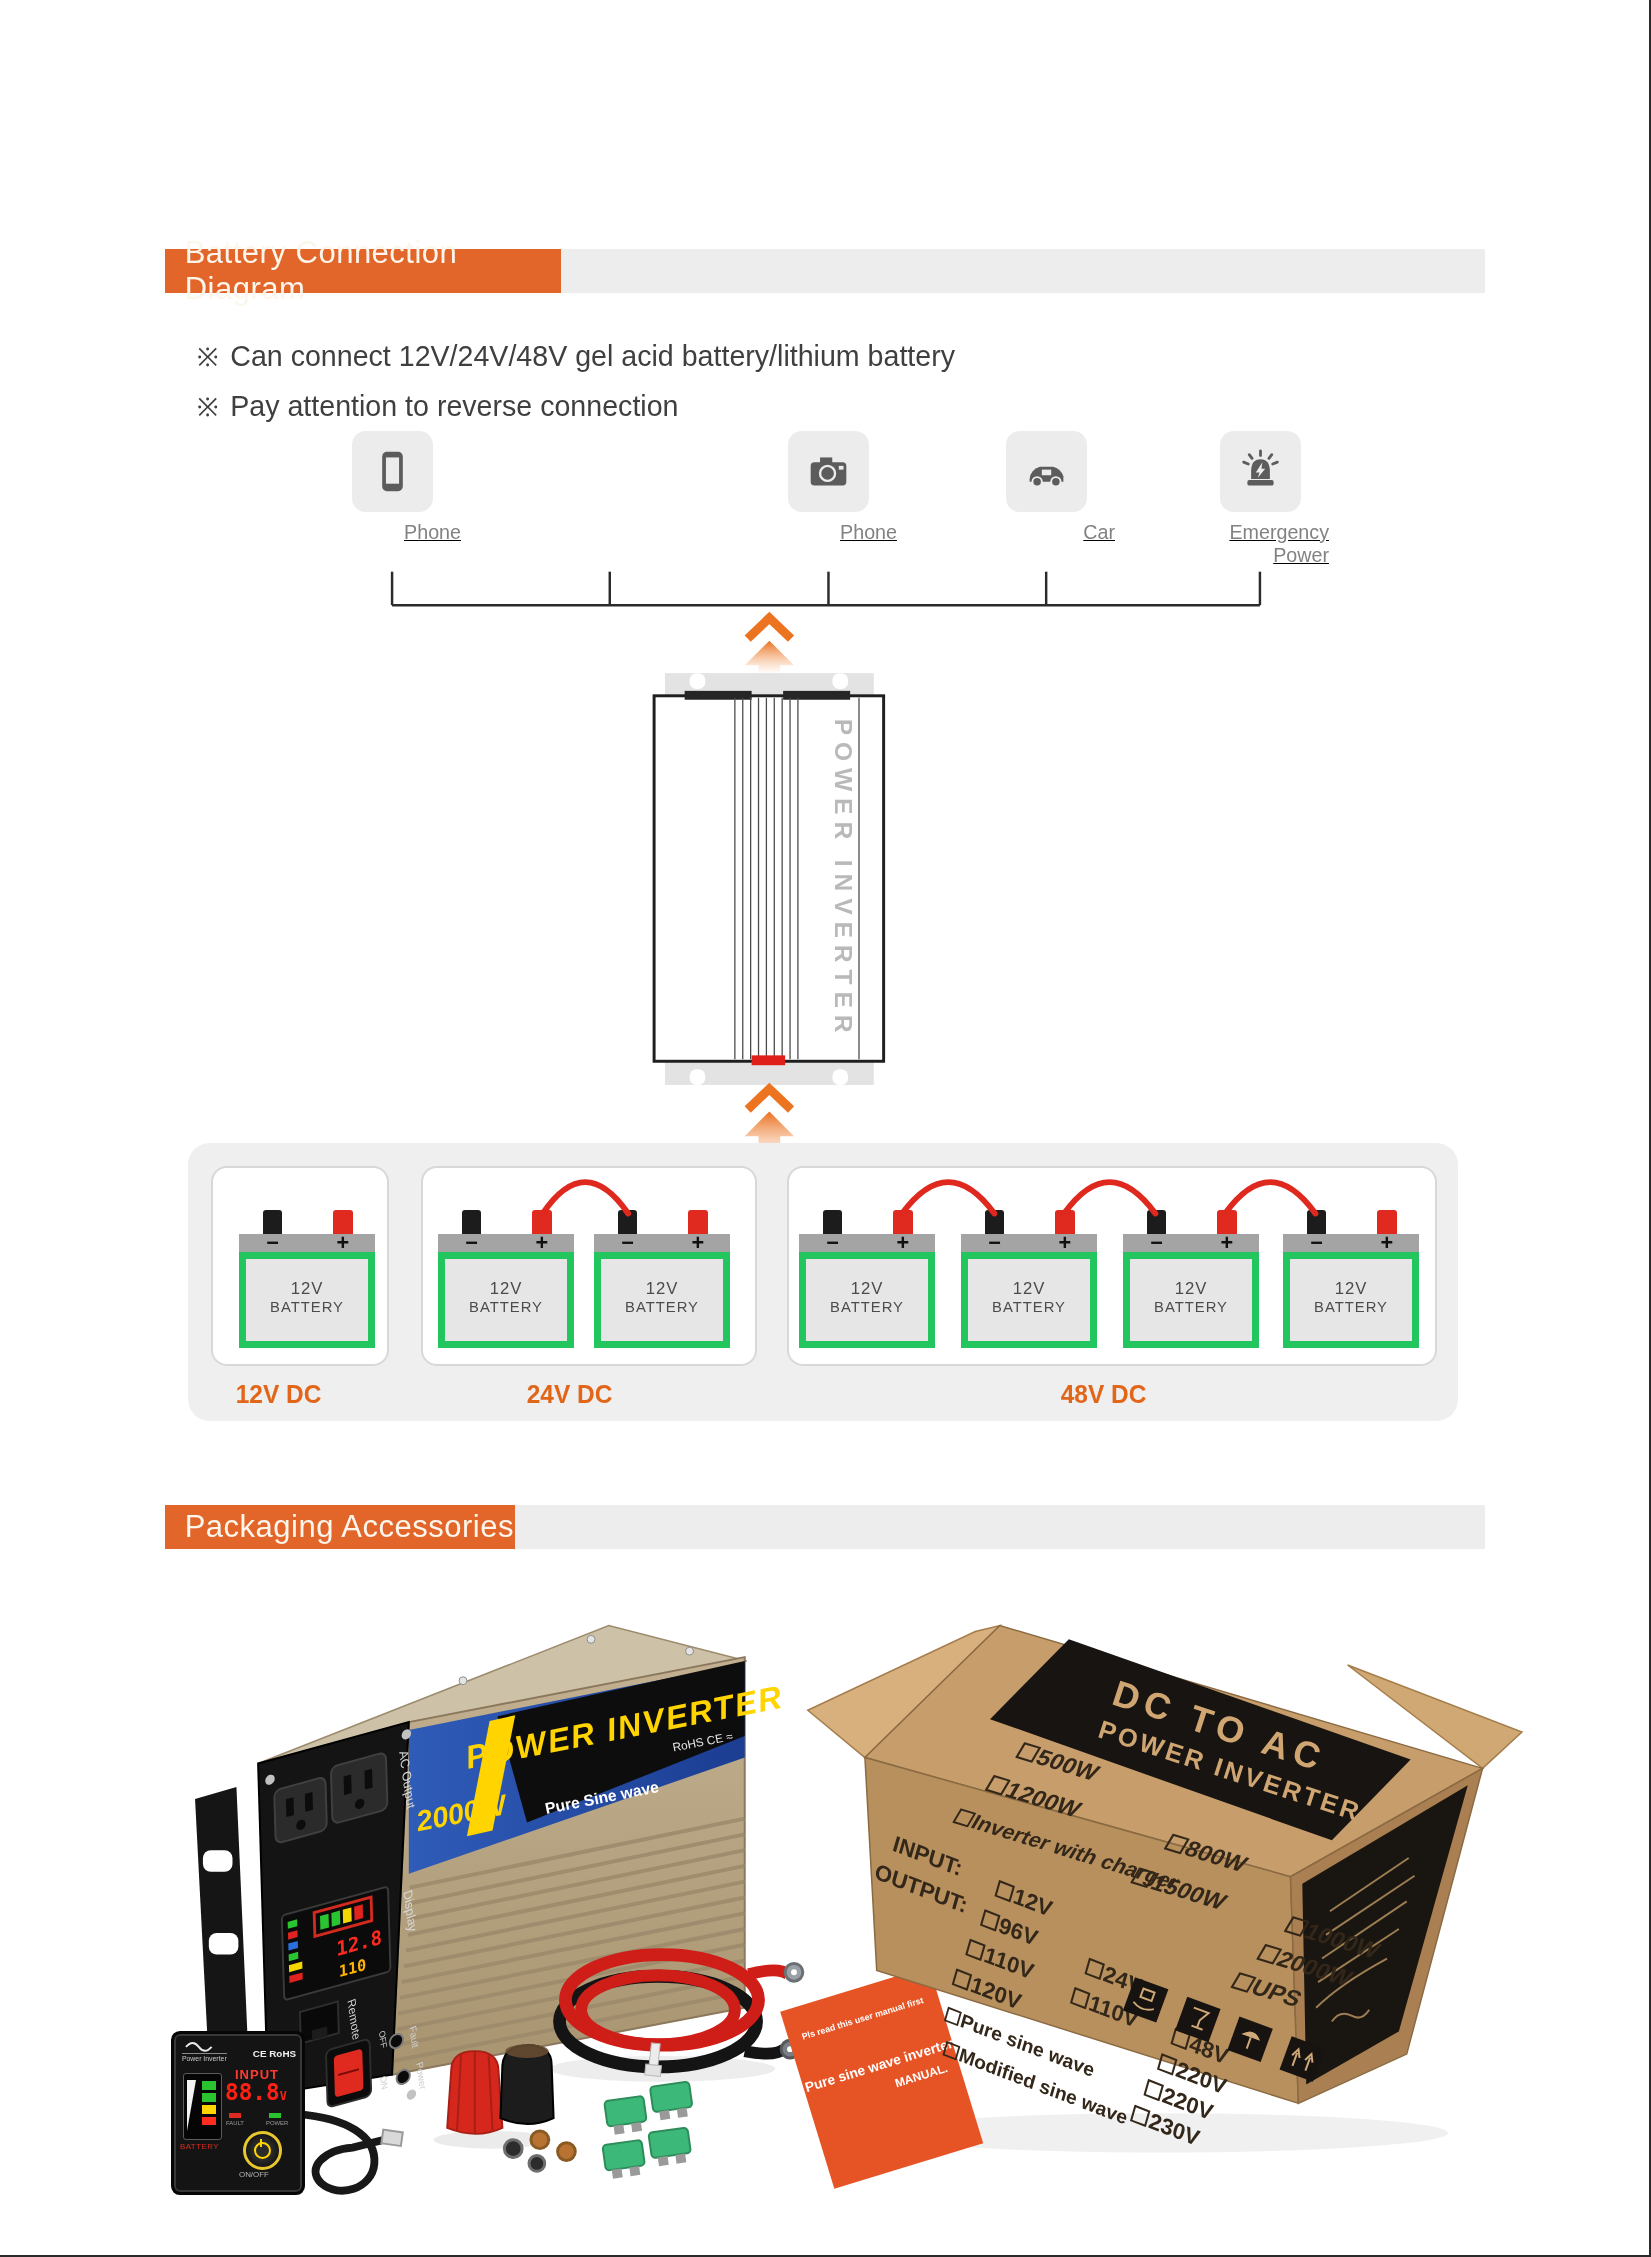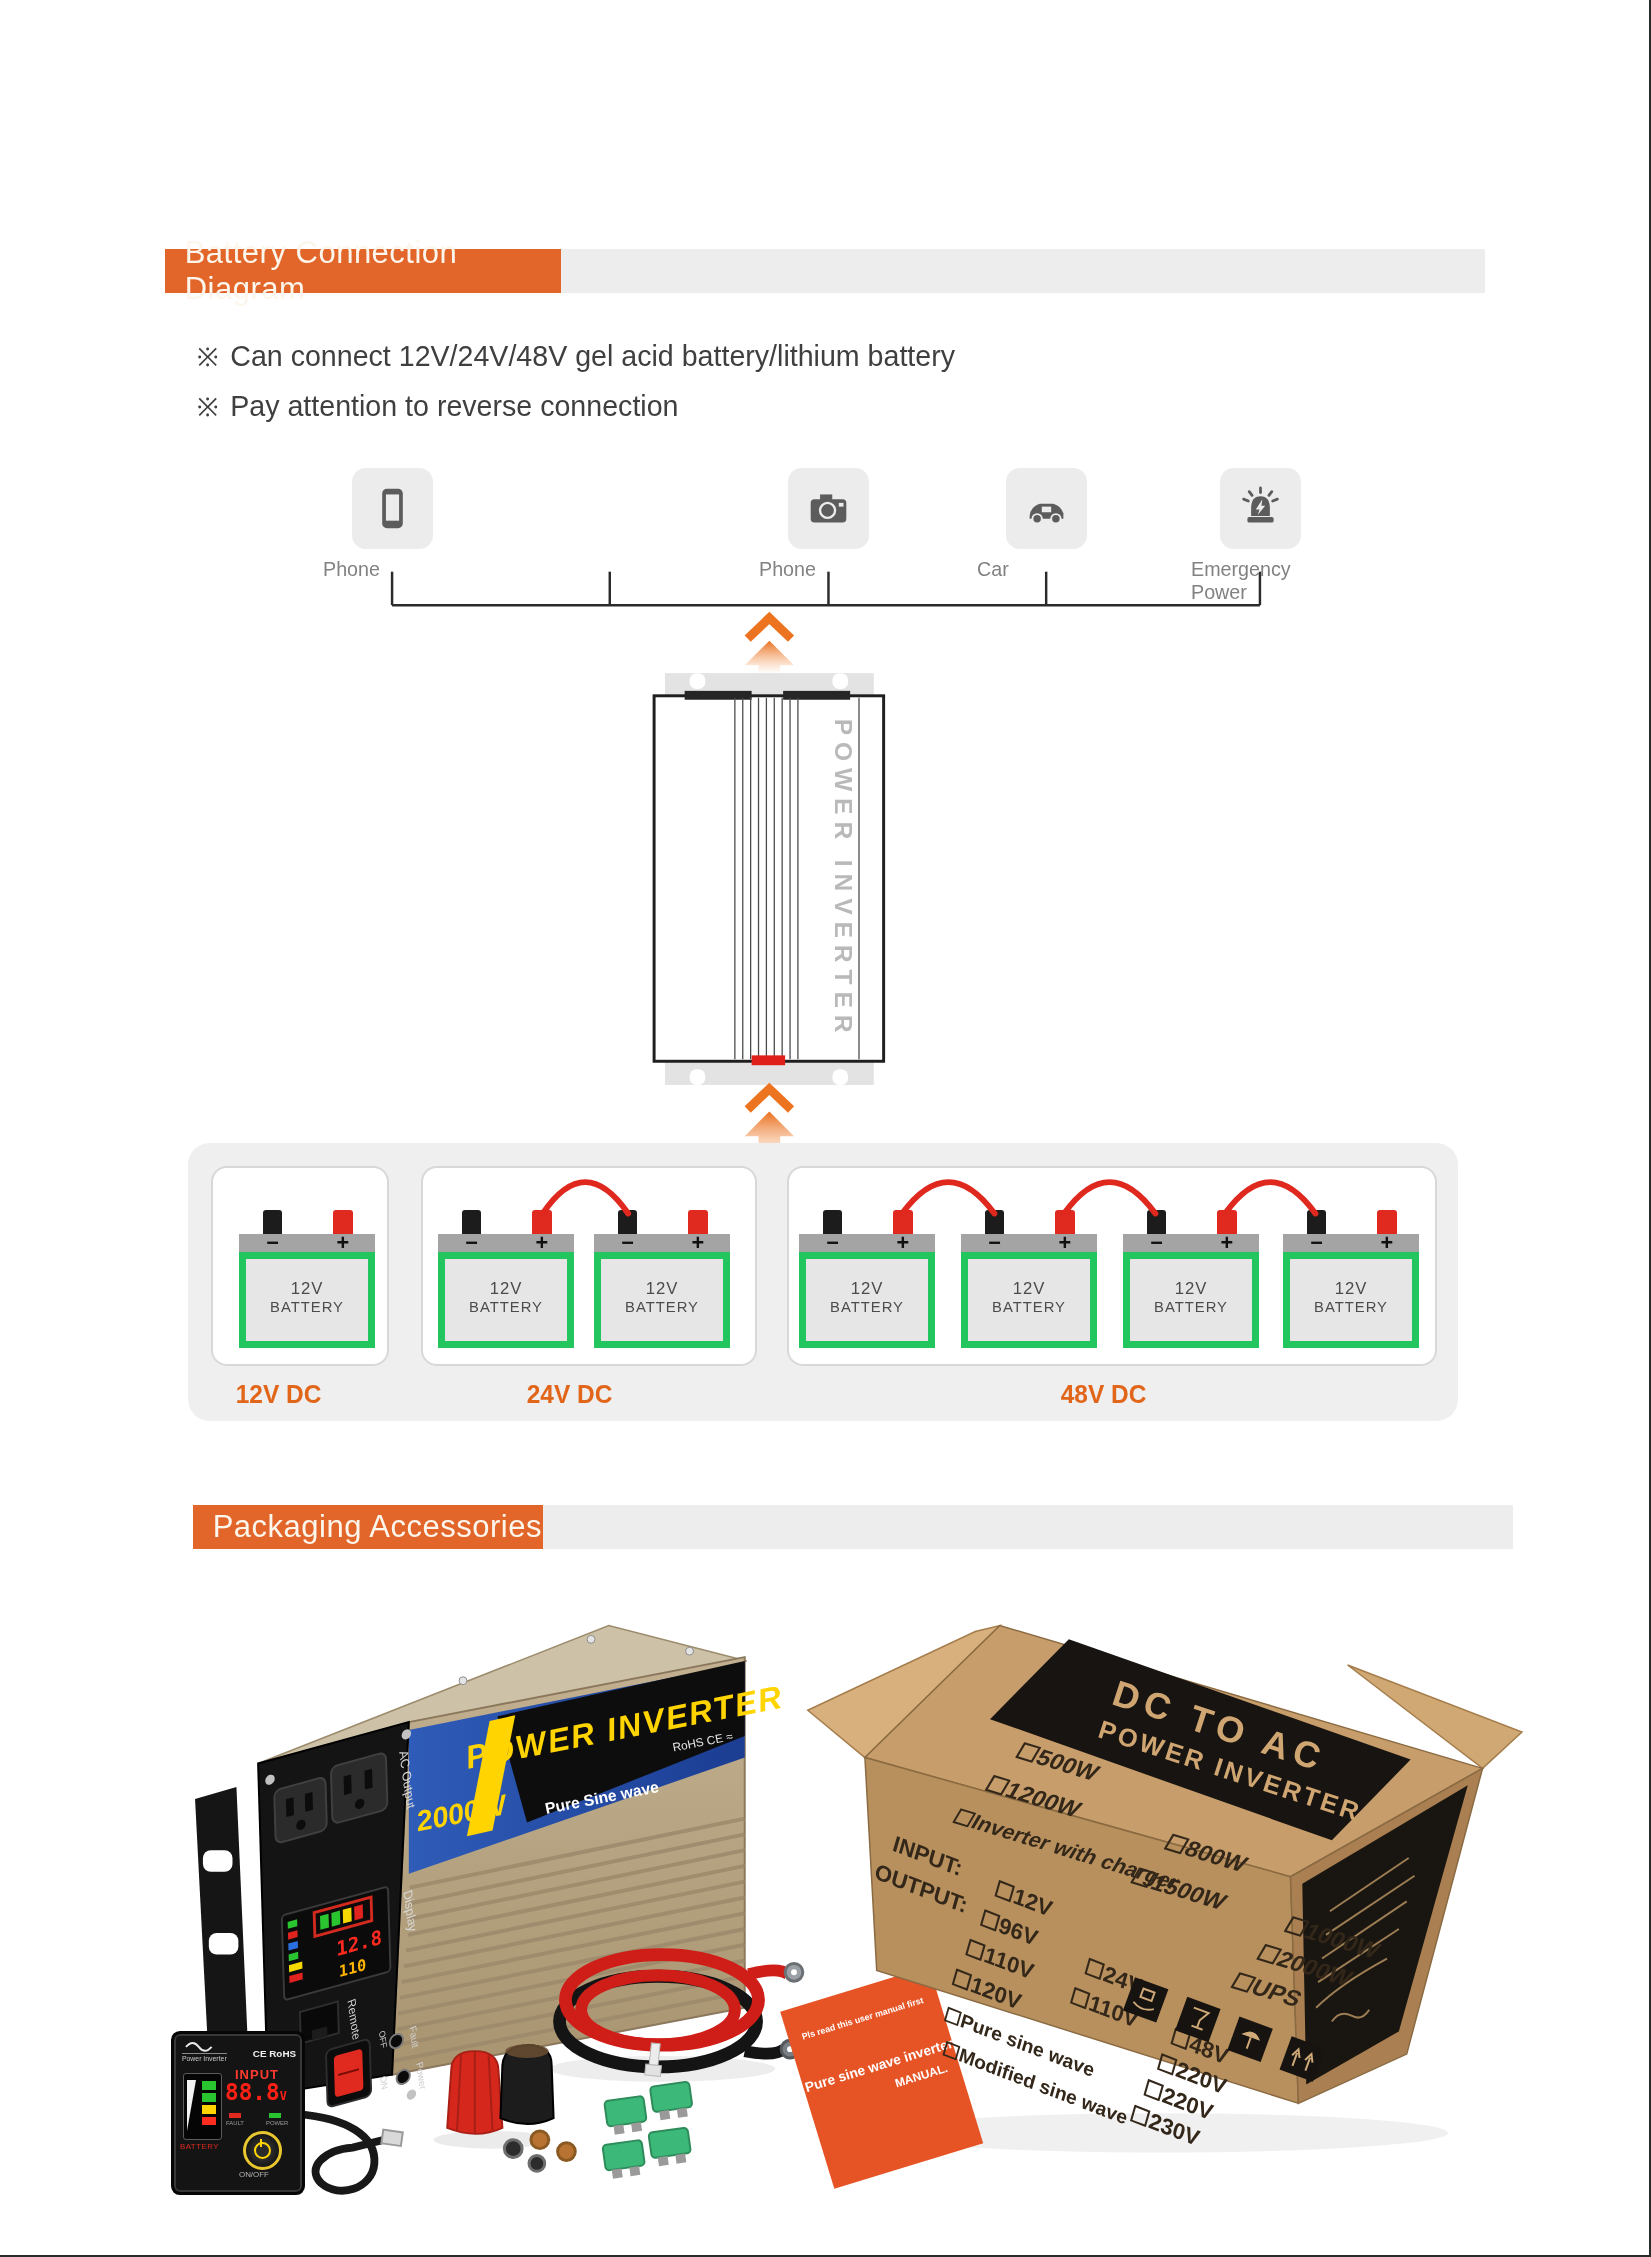--- a/index.html
+++ b/index.html
@@ -7,29 +7,29 @@
          font-family:"Liberation Sans",sans-serif;overflow:hidden;}
   .page-border-right{position:absolute;top:0;right:0;width:3px;height:100%;background:#2a2a2a;}
   .page-border-bottom{position:absolute;left:0;bottom:0;width:100%;height:3px;background:#2a2a2a;}
 
   
   .banner{position:absolute;left:165px;height:44px;width:1320px;background:#ededed;}
   .banner .accent{position:absolute;left:0;top:0;height:100%;background:#e2662a;
                   display:flex;align-items:center;padding-left:19.7px;box-sizing:border-box;}
   .banner .accent span{color:#fdf6ec;font-size:31px;letter-spacing:0.5px;}
   #banner-battery{top:249px;}  #banner-battery .accent{width:396px;}
-  #banner-packaging{top:1505px;margin-left:28px;} #banner-packaging .accent{width:350px;}
+  #banner-packaging{top:1505px;} #banner-packaging .accent{width:350px;}
 
   
   .notes{position:absolute;left:197px;top:339px;color:#3f3f3f;font-size:28.6px;}
   .note-row{display:flex;align-items:center;margin-bottom:14.8px;}
   .note-row .marker{margin-right:11.8px;font-size:25.6px;}
 
   
-  .device{position:absolute;top:468px;width:138px;text-align:left;}
+  .device{position:absolute;top:431px;width:138px;text-align:right;text-decoration:underline;}
   .icon-box{width:81px;height:81px;margin:0 auto;background:#ececec;border-radius:13.8px;
             display:flex;align-items:center;justify-content:center;}
   .device .dlabel{display:block;margin-top:8.9px;font-size:19.7px;color:#828282;}
 
   svg.layer{position:absolute;left:0;pointer-events:none;}
   #diagram-svg{top:547px;}
   #arcs-svg{top:1133px;z-index:6;}
   #photo-svg{top:1596px;}
 
   

